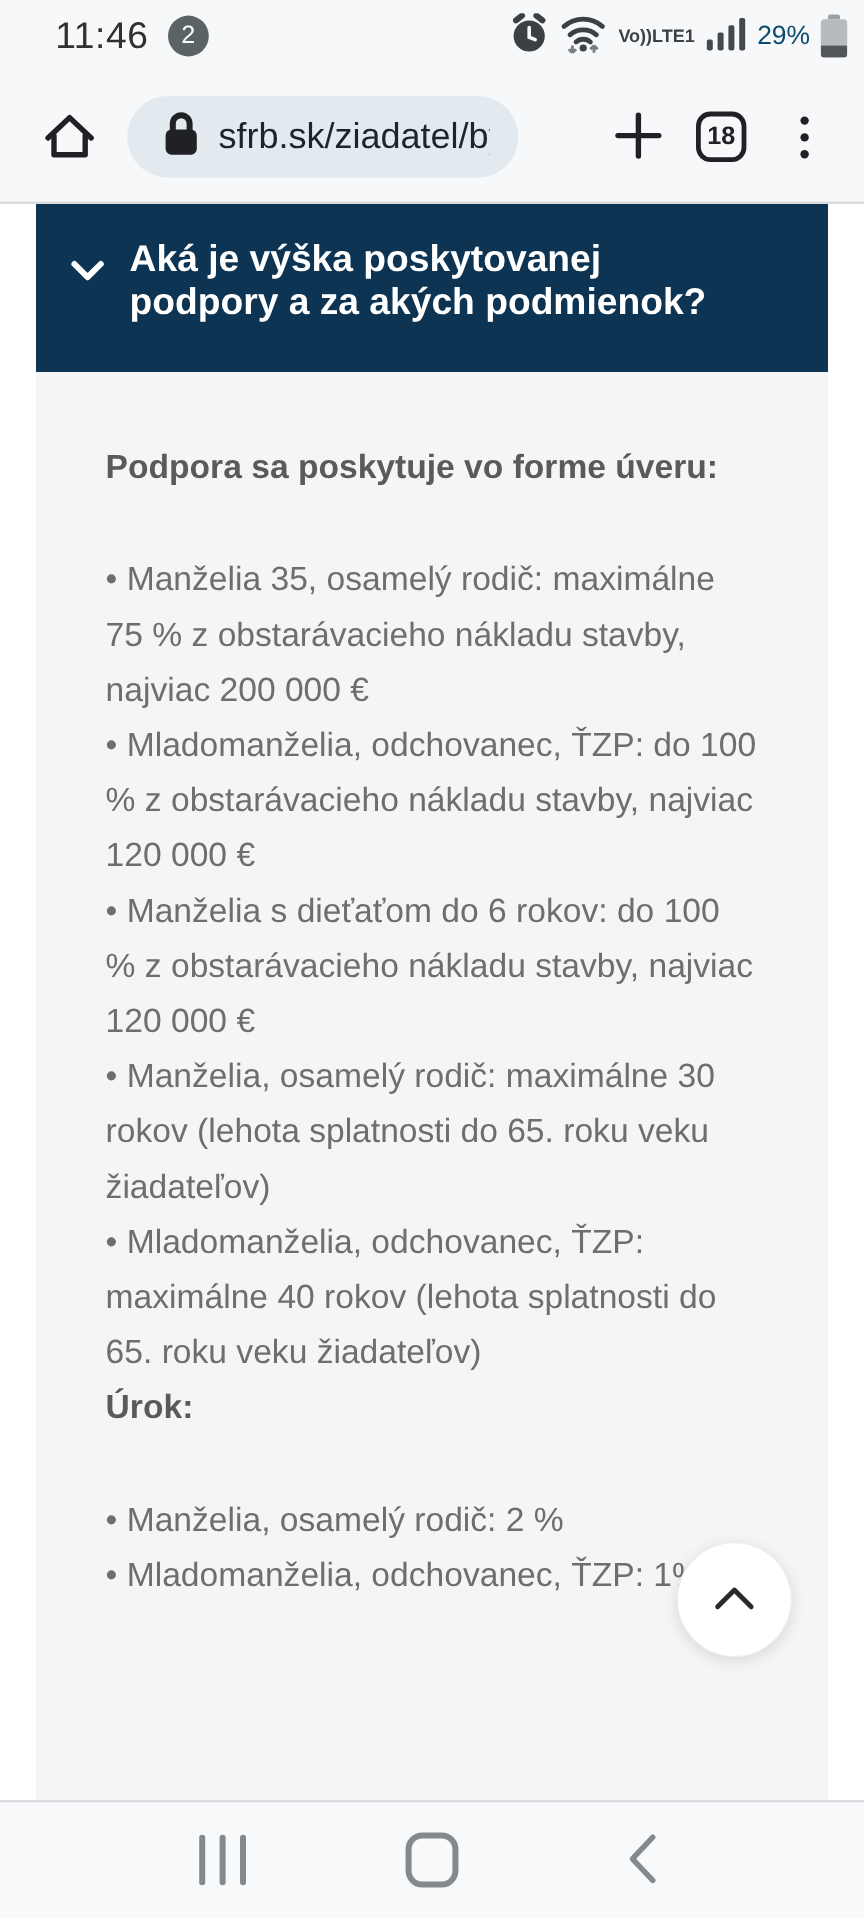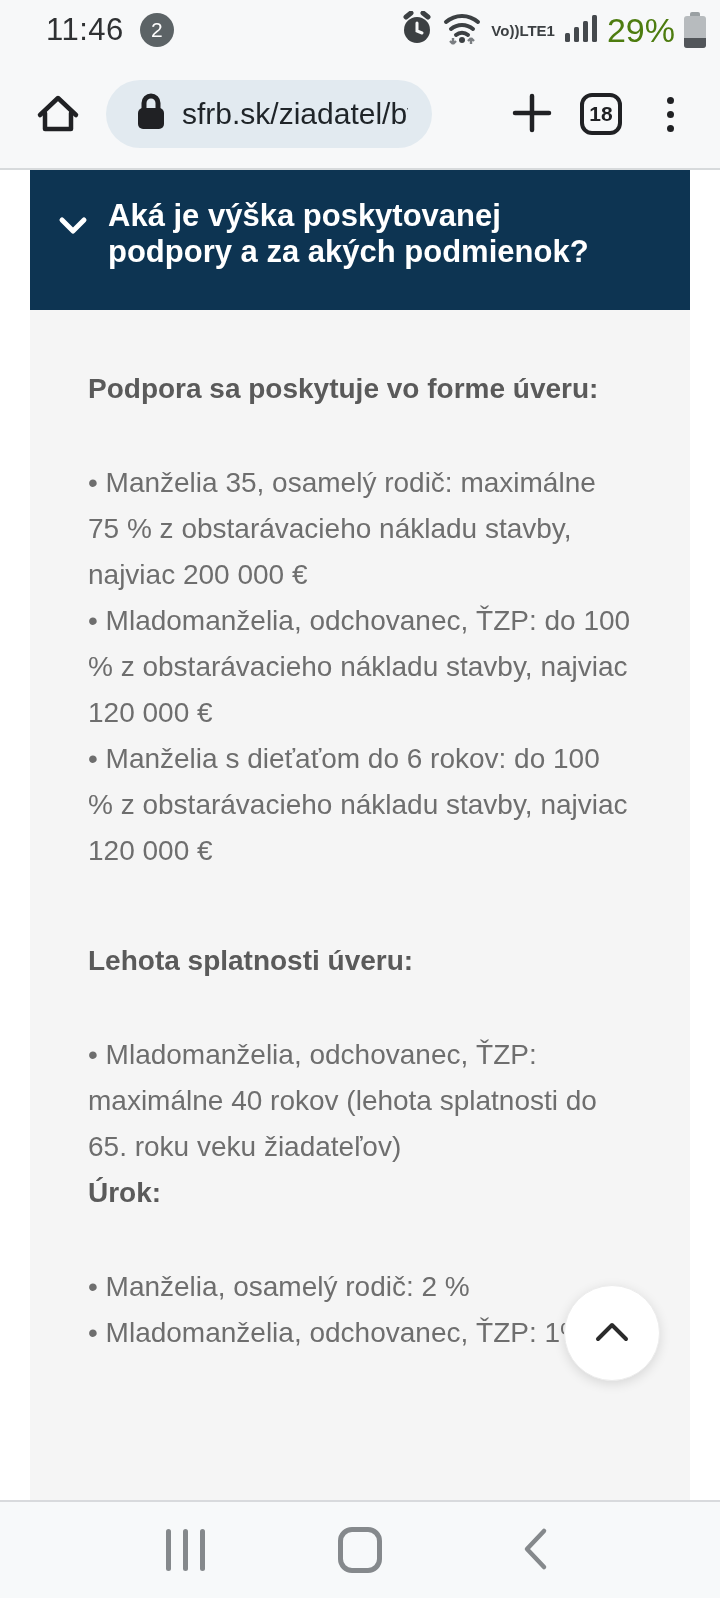--- a/index.html
+++ b/index.html
@@ -9,21 +9,21 @@
   
   .status-bar { height:60px; background:#f7f8f9; display:flex; align-items:center;
                 justify-content:space-between; padding:0 14px 0 46px; }
   .sb-left { display:flex; align-items:center; gap:16px; }
   .sb-time { font-size:31px; color:#2f3133; letter-spacing:.5px; }
   .sb-badge { width:34px; height:34px; border-radius:50%; background:#5c6366; color:#fff;
               font-size:21px; display:flex; align-items:center; justify-content:center; }
   .sb-right { display:flex; align-items:center; gap:9px; }
   .volte { display:flex; flex-direction:row; line-height:15px; color:#3c4043;
            font-size:15px; font-weight:bold; }
-  .sb-pct { font-size:34px; color:#4d7c0f; }
+  .sb-pct { font-size:22px; color:#0c4a6e; }
   .battery { position:relative; width:22px; height:36px; }
   .battery .cap { position:absolute; top:0; left:6px; width:10px; height:4px; background:#9aa0a3;
                   border-radius:2px 2px 0 0; }
   .battery .body { position:absolute; top:4px; left:0; width:22px; height:32px; background:#b7bbbe;
                    border-radius:3px; overflow:hidden; }
   .battery .fill { position:absolute; bottom:0; left:0; width:100%; height:30%; background:#52565a; }
 
   
   .toolbar { height:110px; background:#f7f8f9; border-bottom:2px solid #d7dadc;
              display:flex; align-items:center; padding:0 22px 0 30px; gap:20px; }
@@ -171,22 +171,22 @@
       <span class="accordion-title">Aká je výška poskytovanej podpory a za akých podmienok?</span>
     </div>
 
     <div class="content" id="content-blocks">
         <div class="block-heading first">Podpora sa poskytuje vo forme úveru:</div>
         <div class="list-block">
           <div>• Manželia 35, osamelý rodič: maximálne 75 % z obstarávacieho nákladu stavby, najviac 200 000 €</div>
           <div>• Mladomanželia, odchovanec, ŤZP: do 100 % z obstarávacieho nákladu stavby, najviac 120 000 €</div>
           <div>• Manželia s dieťaťom do 6 rokov: do 100 % z obstarávacieho nákladu stavby, najviac 120 000 €</div>
         </div>
-        <div class="block-heading">Lehota splatnosti úveru:</div>
         <div class="list-block">
+          <div>• Manželia, osamelý rodič: maximálne 30 rokov (lehota splatnosti do 65. roku veku žiadateľov)</div>
           <div>• Mladomanželia, odchovanec, ŤZP: maximálne 40 rokov (lehota splatnosti do 65. roku veku žiadateľov)</div>
         </div>
         <div class="block-heading tight">Úrok:</div>
         <div class="list-block">
           <div>• Manželia, osamelý rodič: 2 %</div>
           <div>• Mladomanželia, odchovanec, ŤZP: 1%</div>
         </div>
       </div>
   </div>
 

